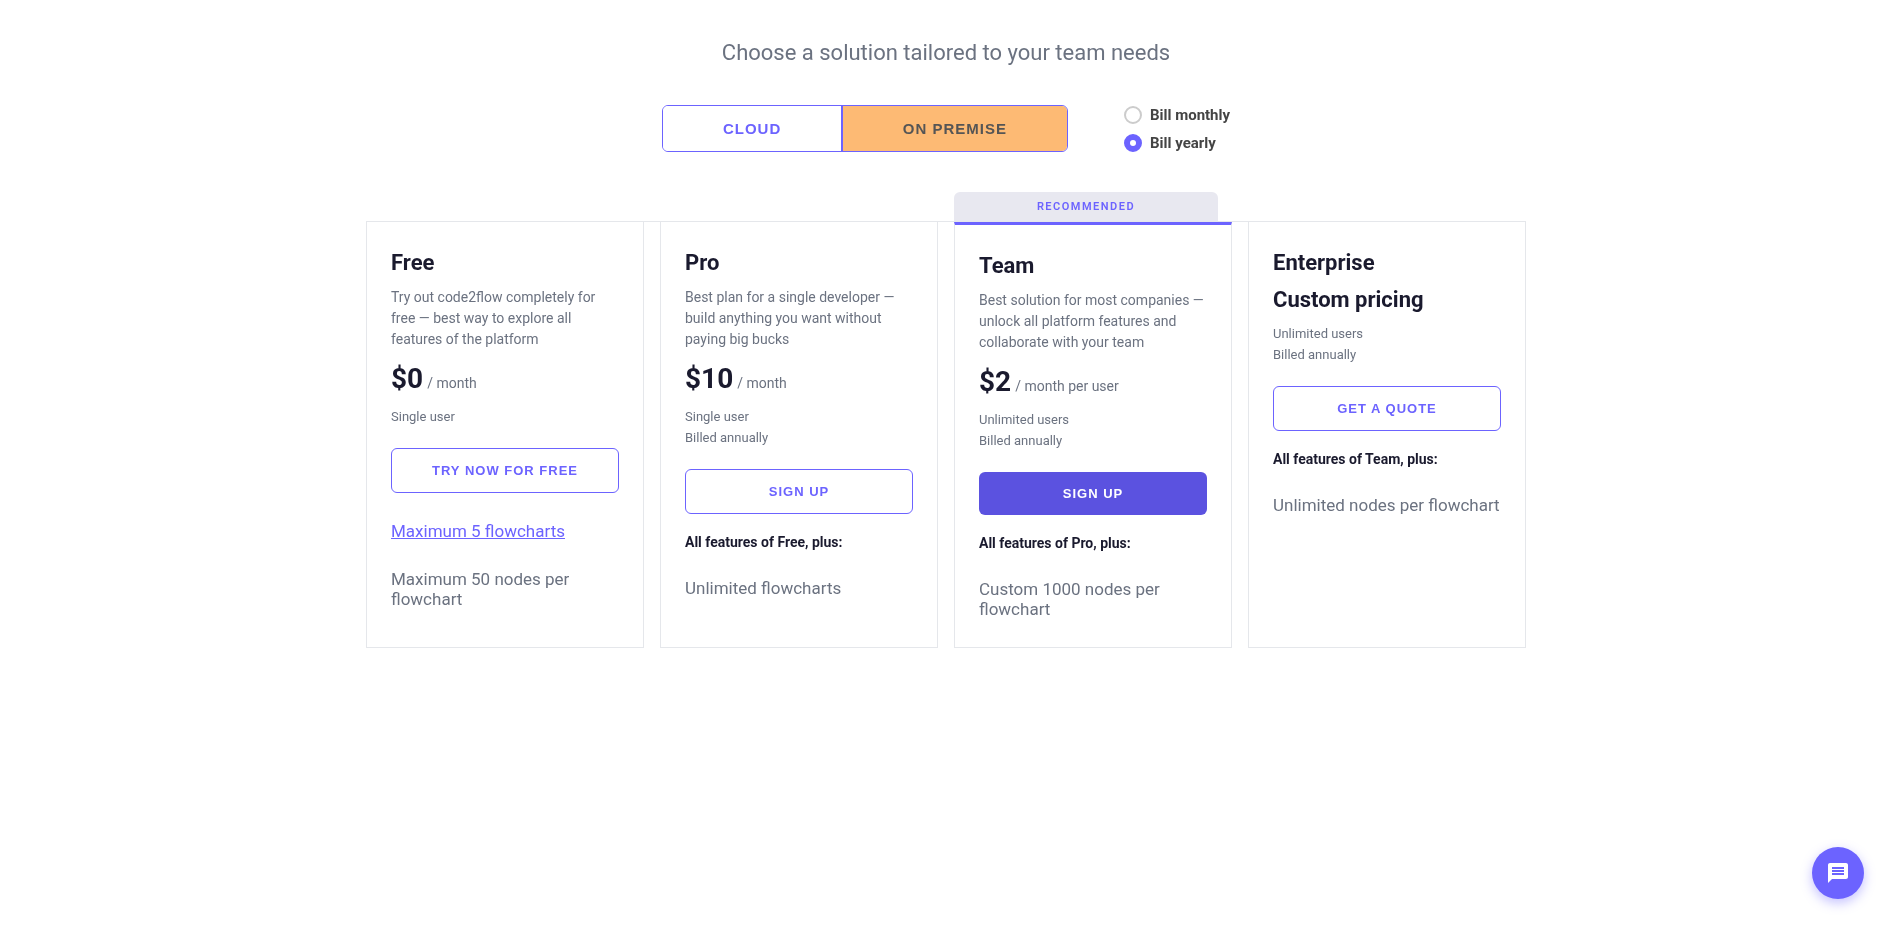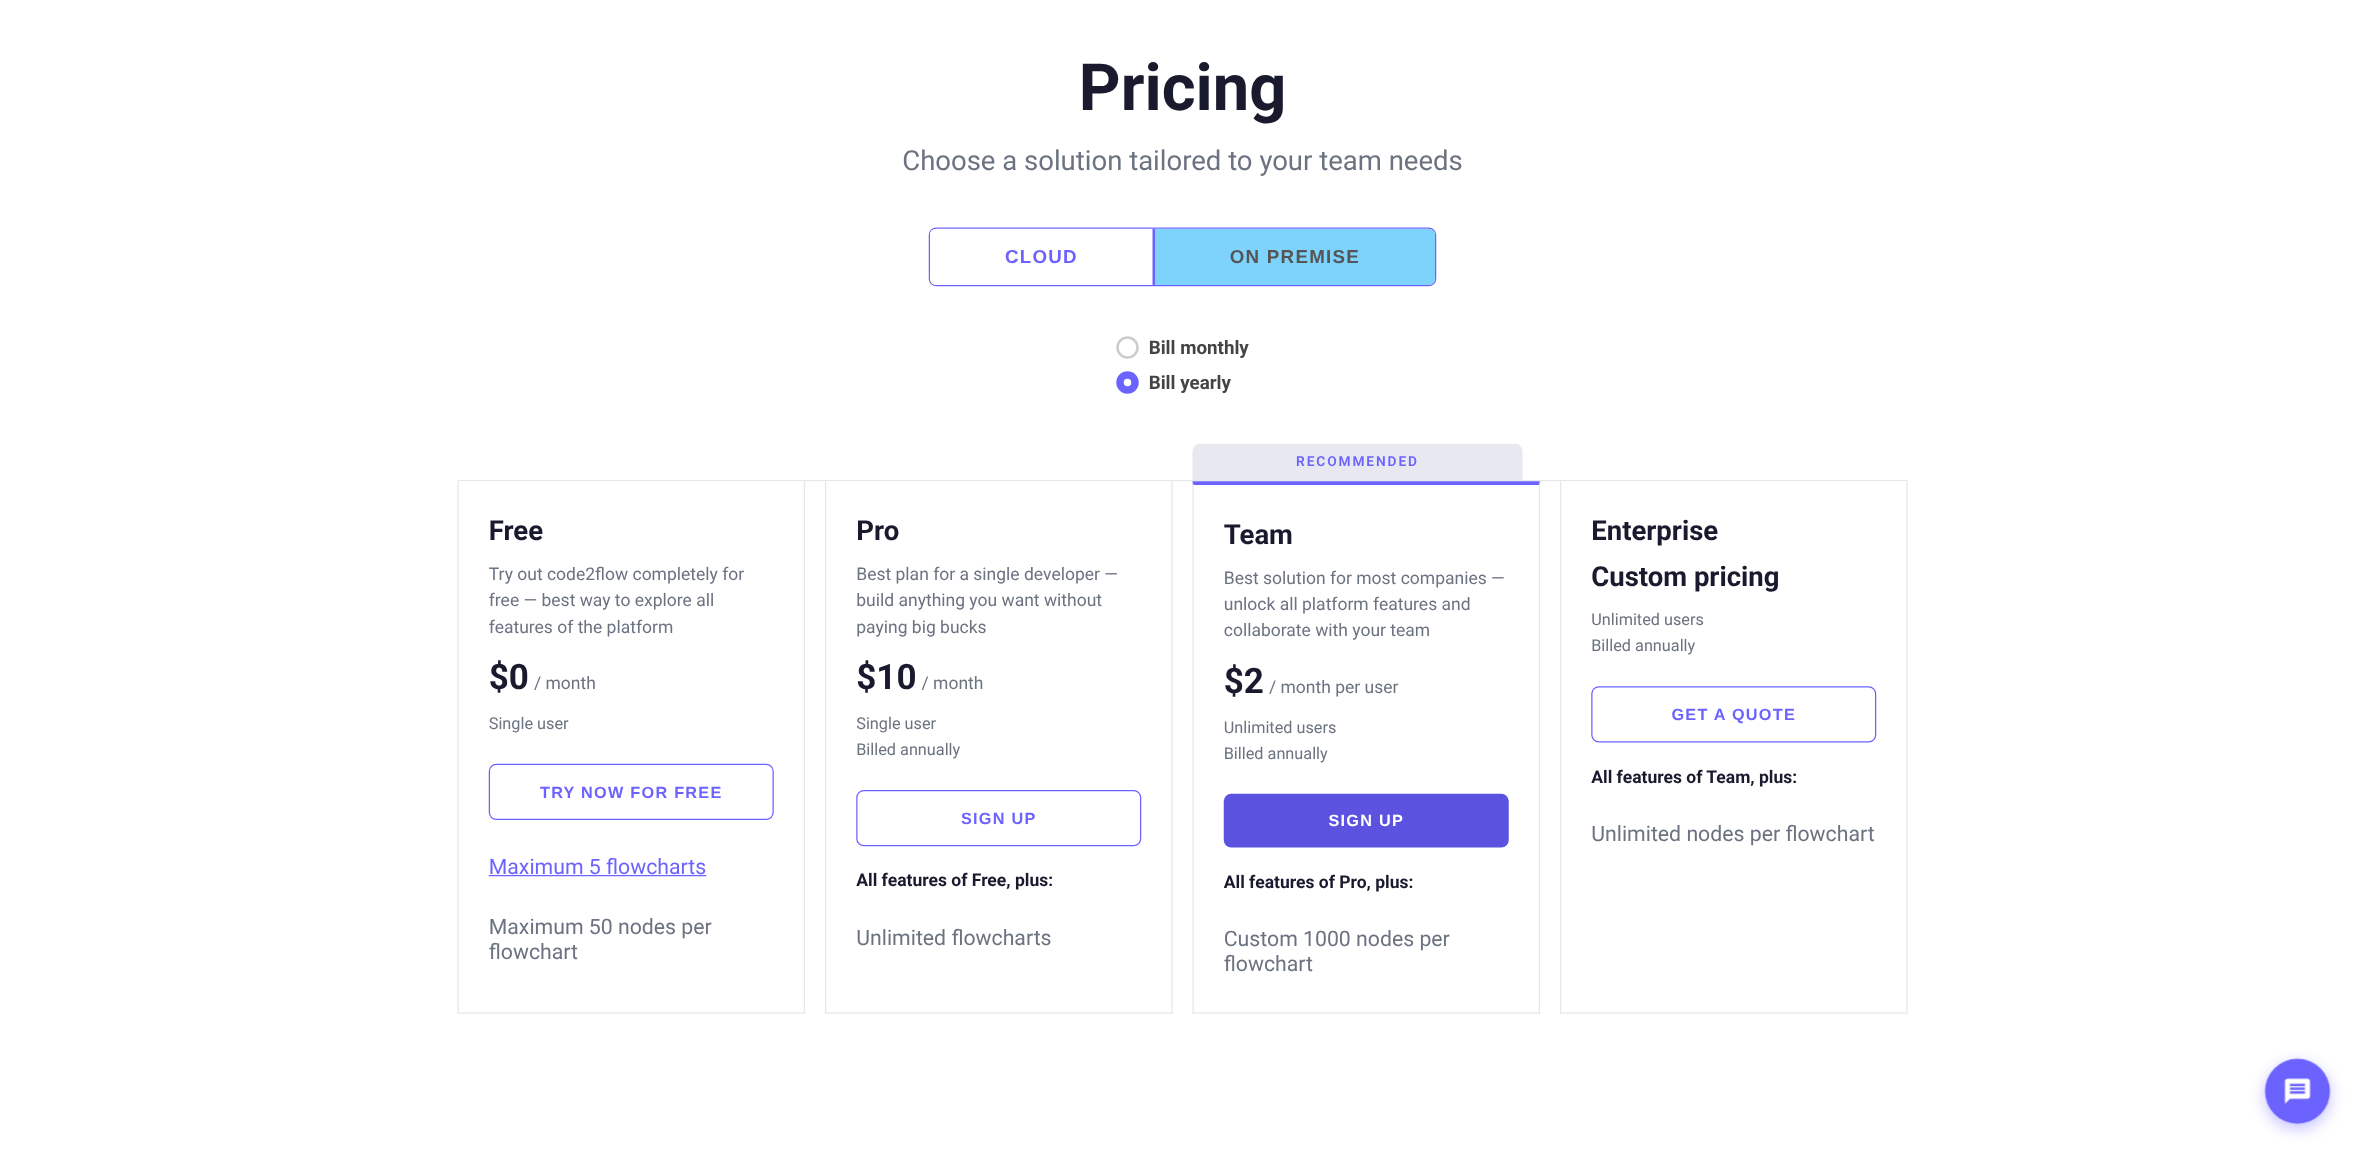--- a/index.html
+++ b/index.html
@@ -28,23 +28,22 @@
       text-align: center;
       font-size: 22px;
       color: #6b7280;
       margin-bottom: 40px;
     }
 
     .controls-row {
       display: flex;
       justify-content: center;
       align-items: center;
-      gap: 40px;
+      gap: 56px;
       margin-bottom: 40px;
-      flex-direction: column;
     }
 
     .toggle-group {
       display: flex;
       border: 1.5px solid #6c63ff;
       border-radius: 6px;
       overflow: hidden;
     }
 
     .toggle-btn {
@@ -58,21 +57,21 @@
       color: #6c63ff;
     }
 
     .toggle-btn.active {
       color: #6c63ff;
       background: #fff;
     }
 
     .toggle-btn:not(.active) {
       color: #555;
-      background: #7dd3fc;
+      background: #fdba74;
     }
 
     .toggle-divider {
       width: 1.5px;
       background: #6c63ff;
     }
 
     .billing-options {
       display: flex;
       flex-direction: column;
@@ -267,21 +266,20 @@
 
     .rec-label-cell {
       display: flex;
       justify-content: center;
     }
   </style>
 </head>
 <body>
 
 <div class="page-wrapper">
-  <h1 class="page-title">Pricing</h1>
   <p class="page-subtitle">Choose a solution tailored to your team needs</p>
 
   <div class="controls-row">
     <div class="toggle-group">
       <button class="toggle-btn active">CLOUD</button>
       <div class="toggle-divider"></div>
       <button class="toggle-btn">ON PREMISE</button>
     </div>
 
     <div class="billing-options">

